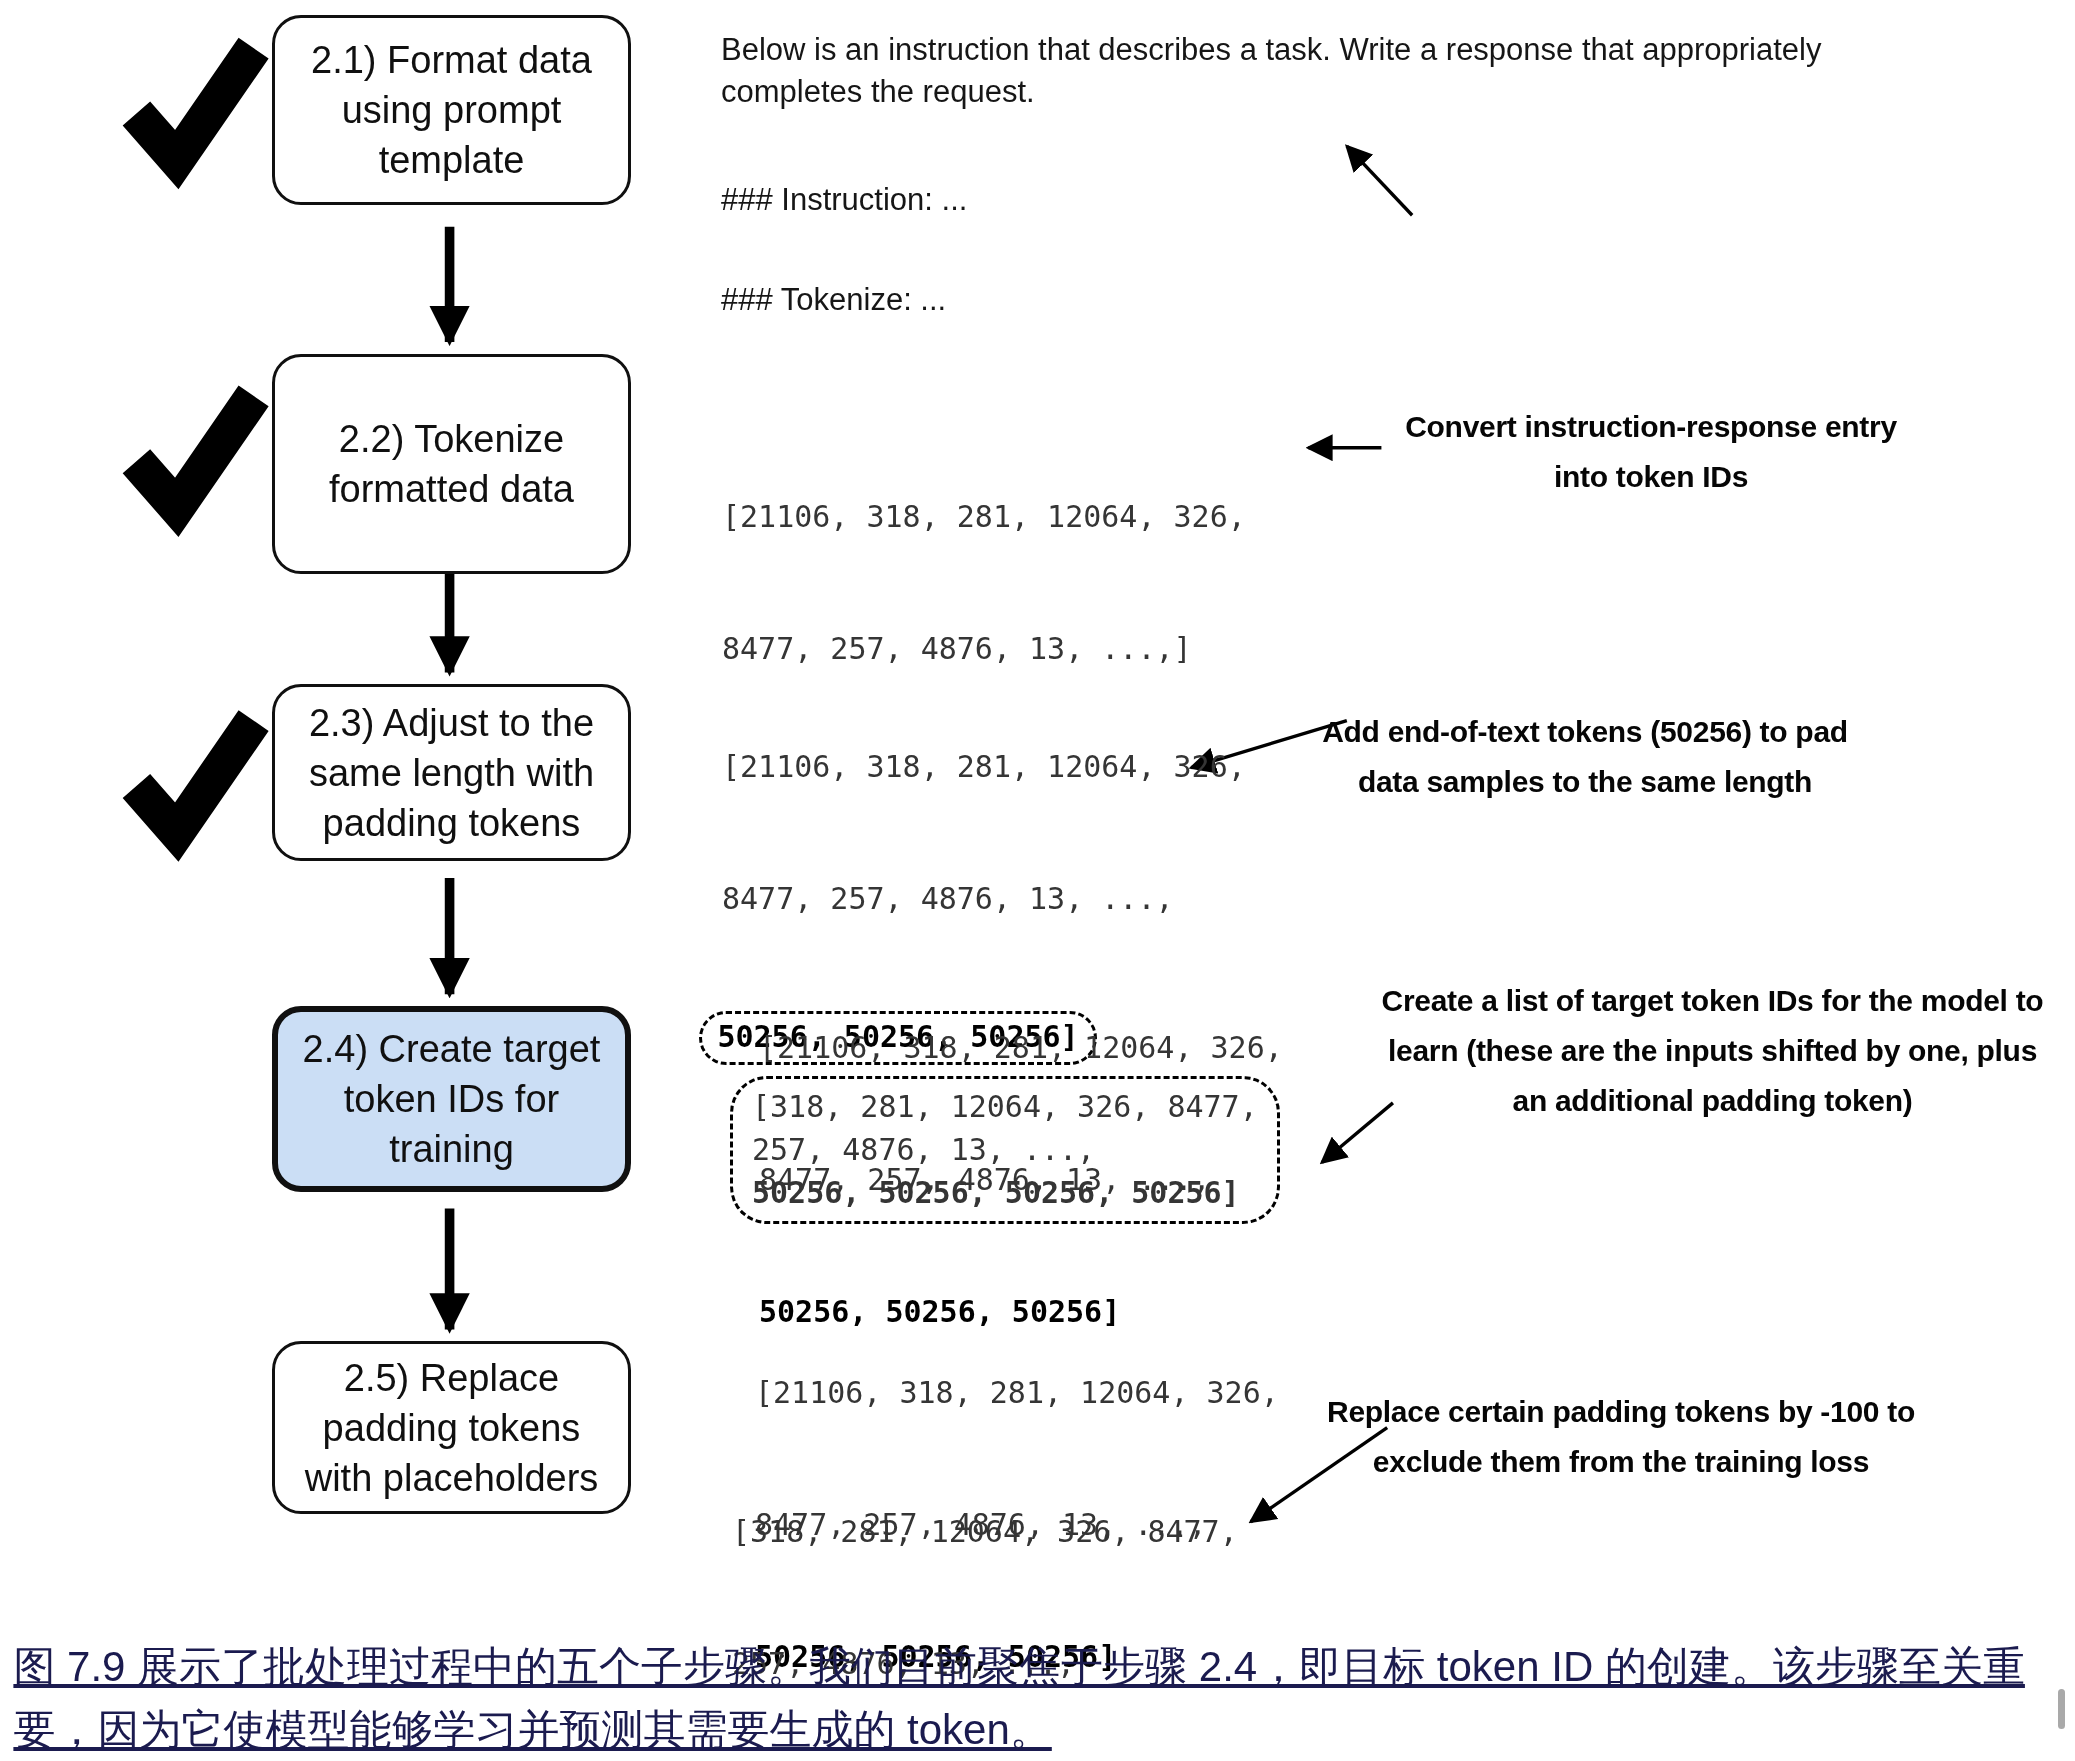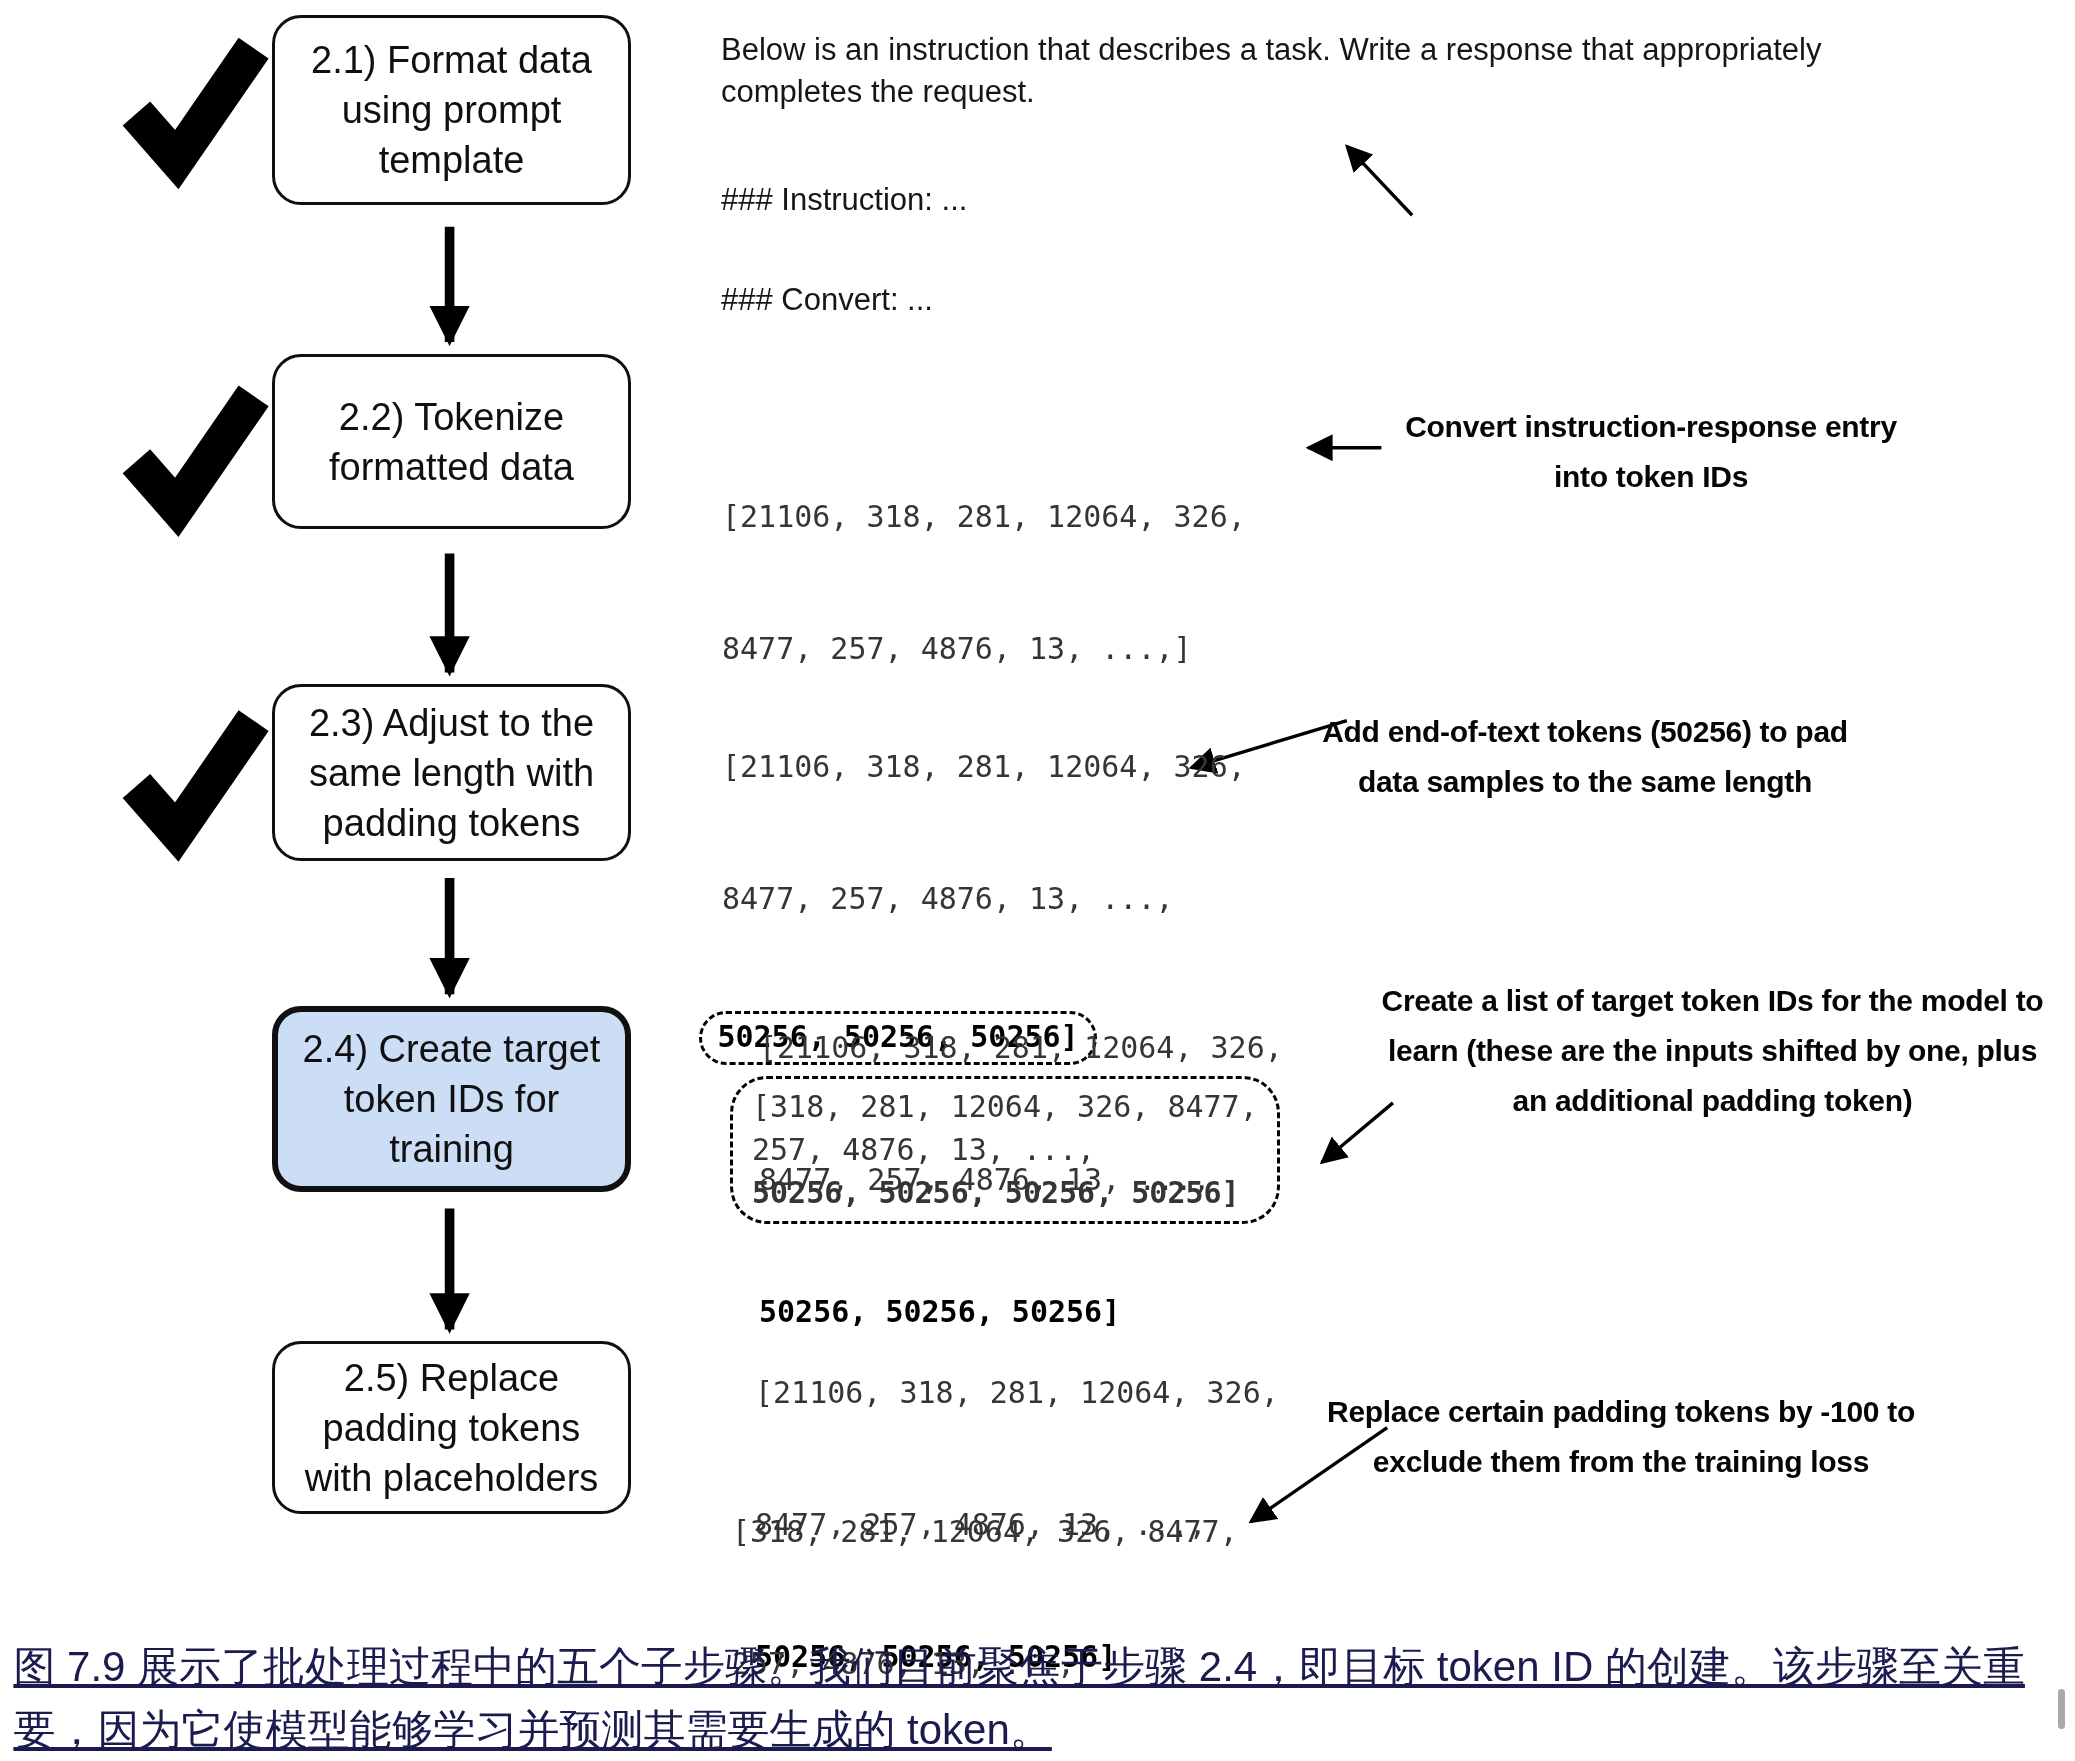--- a/index.html
+++ b/index.html
@@ -9,21 +9,21 @@
   }
   .overlay{position:absolute;left:0;top:0;}
   
   .step-box{
     position:absolute;left:272px;width:359px;box-sizing:border-box;
     border:3.8px solid #101010;border-radius:29px;background:#ffffff;
     display:flex;align-items:center;justify-content:center;text-align:center;
     font-size:38px;line-height:50px;color:#101010;white-space:pre-line;
   }
   #box21{top:15.4px;height:190px;}
-  #box22{top:354px;height:175px;}
+  #box22{top:354px;height:220px;}
   #box23{top:684px;height:177px;}
   #box24{top:1006px;height:186px;border-width:6.7px;background:#cbdef5;}
   #box25{top:1341px;height:173px;}
   
   .plain{
     position:absolute;font-size:31px;line-height:42px;color:#161616;
     white-space:pre-line;
   }
   
   .mono{
@@ -114,21 +114,21 @@
   </div>
   <div class="step-box" id="box25">
     <span>2.5) Replace
 padding tokens
 with placeholders</span>
   </div>
 
   <div class="plain" style="left:721px;top:29px;">Below is an instruction that describes a task. Write a response that appropriately
 completes the request.</div>
   <div class="plain" style="left:721px;top:179px;">### Instruction: ...</div>
-  <div class="plain" style="left:721px;top:279px;">### Convert: ...</div>
+  <div class="plain" style="left:721px;top:279px;">### Tokenize: ...</div>
 
   <div class="mono" style="left:722px;top:407px;">
     <div>[21106, 318, 281, 12064, 326,</div>
     <div>8477, 257, 4876, 13, ...,]</div>
   </div>
 
   <div class="mono" style="left:722px;top:657px;">
     <div>[21106, 318, 281, 12064, 326,</div>
     <div>8477, 257, 4876, 13, ...,</div>
     <div><span class="dash-oval tok-bold">50256, 50256, 50256]</span></div>

